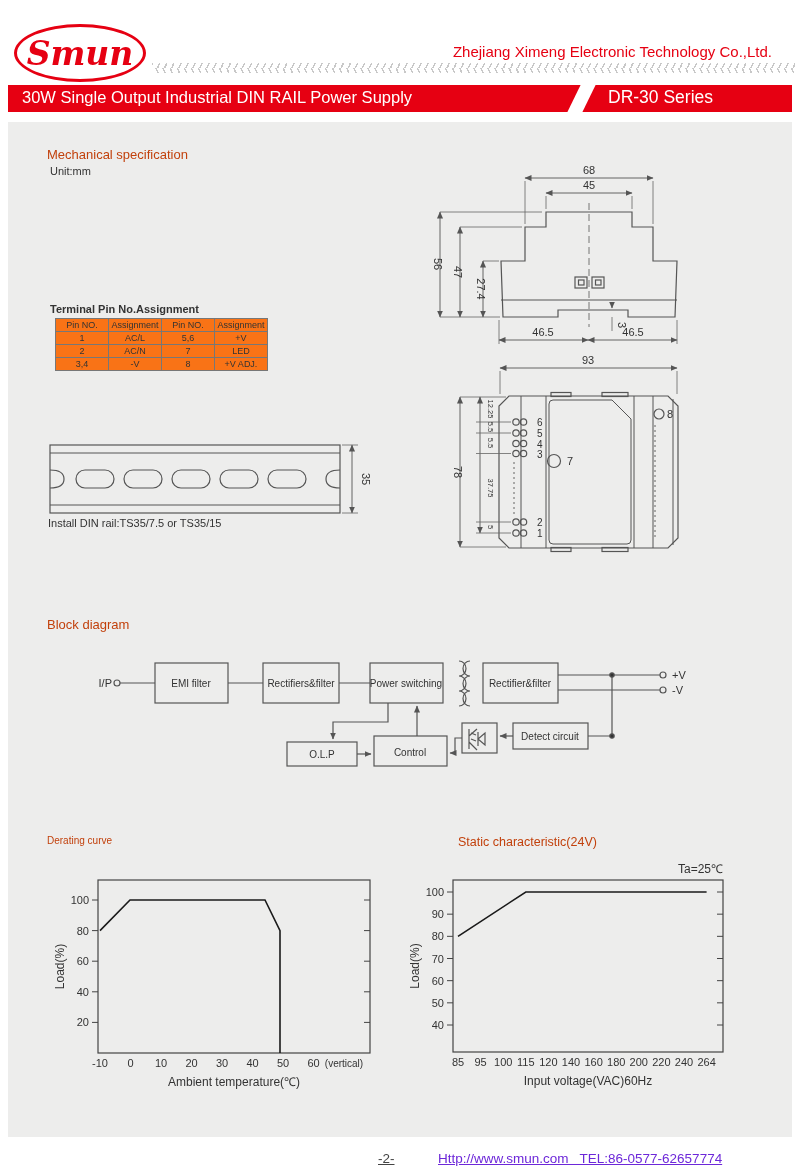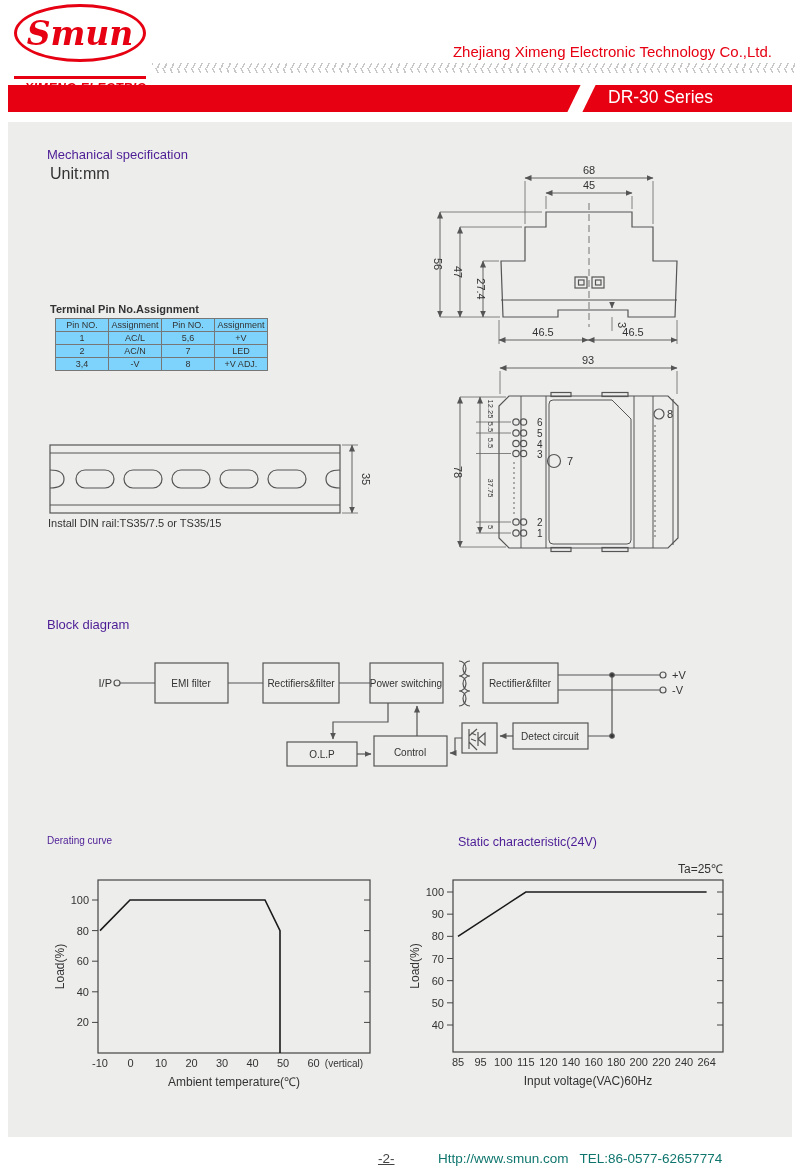--- a/index.html
+++ b/index.html
@@ -1,70 +1,71 @@
 <!DOCTYPE html>
 <html><head>
 <meta charset="utf-8">
 <style>
   html,body{margin:0;padding:0;background:#fff;}
   #page{position:relative;width:800px;height:1175px;background:#fff;overflow:hidden;
         font-family:"Liberation Sans",sans-serif;color:#333;}
   .abs{position:absolute;}
   
-  #logo{left:14px;top:4px;width:132px;text-align:right;}
+  #logo{left:14px;top:24px;width:132px;text-align:right;}
   #logo-ellipse{width:126px;height:52px;border:3px solid #e60012;border-radius:50%;
     display:flex;align-items:center;justify-content:center;}
   #logo-name{font-family:"DejaVu Serif",serif;font-style:italic;font-weight:bold;
     font-size:33px;color:#e60012;line-height:1;}
   #logo-sub{margin-top:14px;border-top:3px solid #e60012;padding-top:2px;
     font-size:12.5px;font-weight:bold;font-style:italic;color:#e60012;letter-spacing:.4px;white-space:nowrap;}
   #company{left:420px;top:43px;width:352px;text-align:right;font-size:15px;color:#e60012;white-space:nowrap;}
   .chev{left:152px;width:643px;height:5px;
     background:repeating-linear-gradient(115deg,#c8c8c8 0 1.4px,transparent 1.4px 6.4px);}
   .chev2{background:repeating-linear-gradient(65deg,transparent 0 5px,#c8c8c8 5px 6.4px);}
   #titlebar{left:8px;top:85px;width:784px;height:27px;background:#e60012;color:#fff;}
   #titlebar .main{position:absolute;left:14px;top:3px;font-size:16.5px;}
   #titlebar .slash{position:absolute;left:566px;top:-2px;width:15px;height:31px;background:#fff;transform:skewX(-26deg);}
   #titlebar .series{position:absolute;left:600px;top:2px;width:186px;text-align:left;font-size:17.5px;}
   #panel{left:8px;top:122px;width:784px;height:1015px;background:#ededec;}
-  .sechead{color:#4c1d95;font-size:13px;}
-  .plain{font-size:16px;color:#333;text-align:right;}
+  .sechead{color:#c2410c;font-size:13px;}
+  .plain{font-size:11px;color:#333;text-align:right;}
   
   #pin-caption{left:50px;top:303px;font-size:11px;font-weight:bold;}
   #pin-table{left:55px;top:318px;border-collapse:collapse;}
   #pin-table th,#pin-table td{border:1px solid #777;font-size:9px;font-weight:normal;
-    text-align:center;padding:0;height:12px;color:#333;background:#7dd3fc;}
+    text-align:center;padding:0;height:12px;color:#333;background:#f97316;}
   #pin-table th{width:52px;}
   svg{position:absolute;overflow:visible;}
   svg text{font-family:"Liberation Sans",sans-serif;fill:#333;}
   .dwg{stroke:#555;fill:none;stroke-width:1.2px;}
   .thin{stroke:#666;fill:none;stroke-width:0.8px;}
   .dim{stroke:#555;fill:none;stroke-width:0.9px;}
   .dimt{font-size:11px;}
   .dimt7{font-size:7.5px;}
   .boxl{font-size:10px;}
   #footer-page{left:378px;top:1151px;font-size:13.5px;color:#444;text-decoration:underline;}
-  #footer-link{left:438px;top:1151px;font-size:13.5px;color:#0f766e;white-space:pre;}
+  #footer-link{left:438px;top:1151px;font-size:13.5px;color:#6d28d9;text-decoration:underline;white-space:pre;}
 </style>
 </head>
 <body>
 
 <div id="page">
 
   <div class="abs" id="logo">
     <div id="logo-ellipse">
       <span id="logo-name">Smun</span>
     </div>
     <div id="logo-sub">XIMENG ELECTRIC</div>
   </div>
   <div class="abs" id="company">Zhejiang Ximeng Electronic Technology Co.,Ltd.</div>
   <div class="abs chev" style="top:63px"></div>
   <div class="abs chev chev2" style="top:68px"></div>
 
   <div class="abs" id="titlebar">
+    <span class="main">30W Single Output Industrial DIN RAIL Power Supply</span>
     <span class="slash"></span>
     <span class="series">DR-30 Series</span>
   </div>
 
   <div class="abs" id="panel"></div>
 
   <div class="abs sechead" style="left:47px;top:147px">Mechanical specification</div>
   <div class="abs plain" style="left:50px;top:165px">Unit:mm</div>
 
   <div class="abs" id="pin-caption">Terminal Pin No.Assignment</div>

